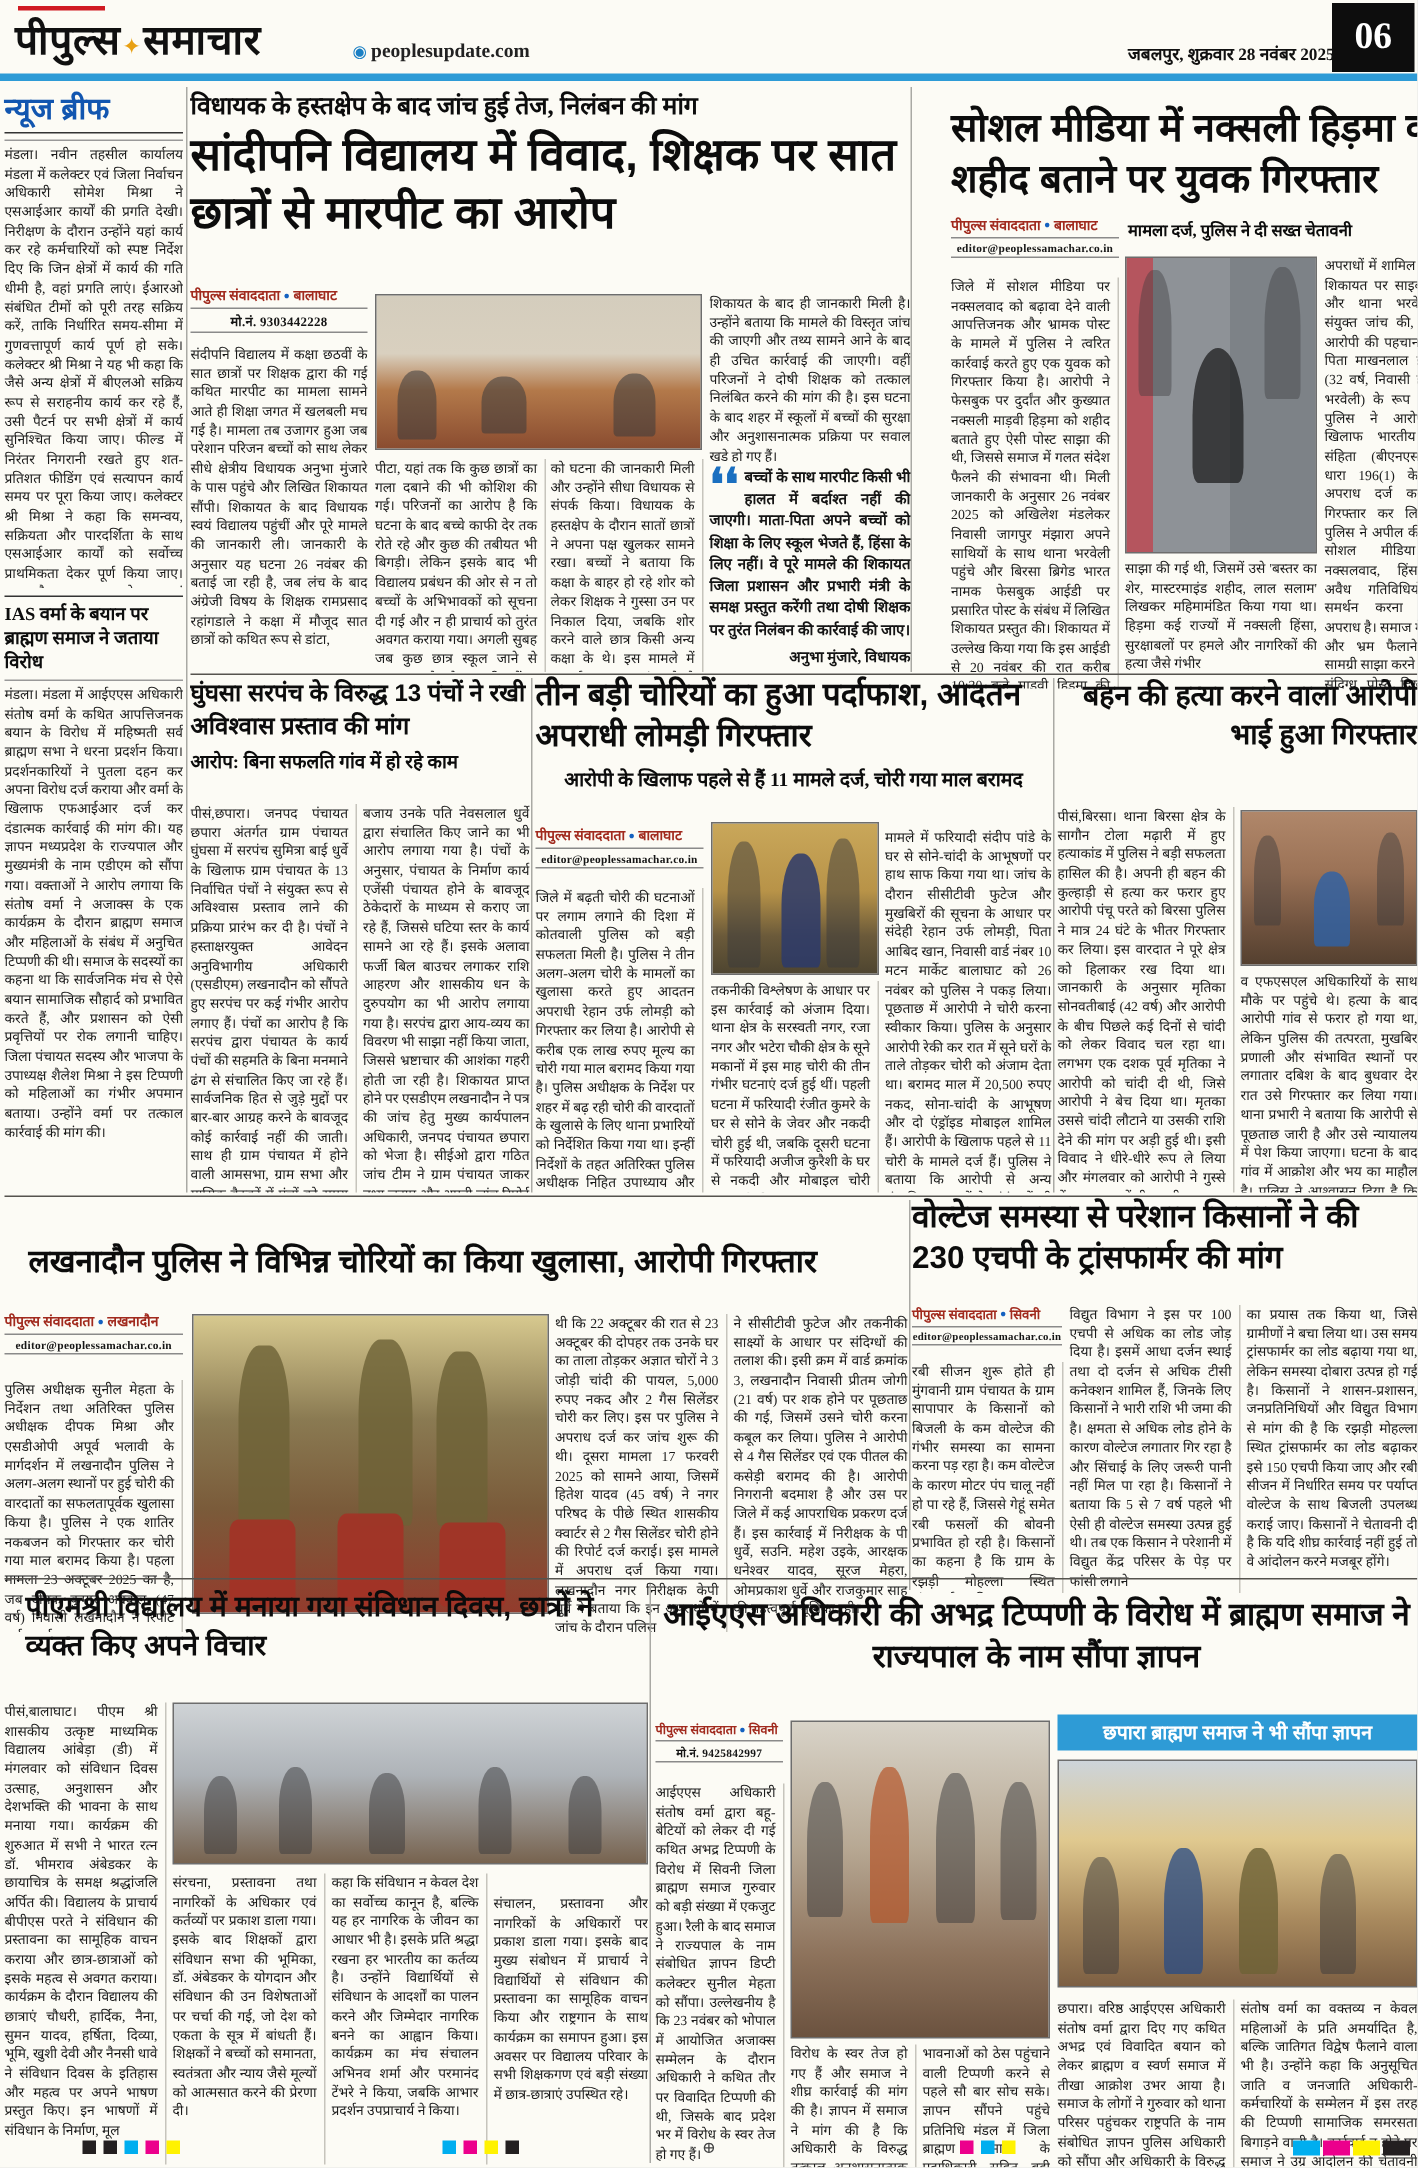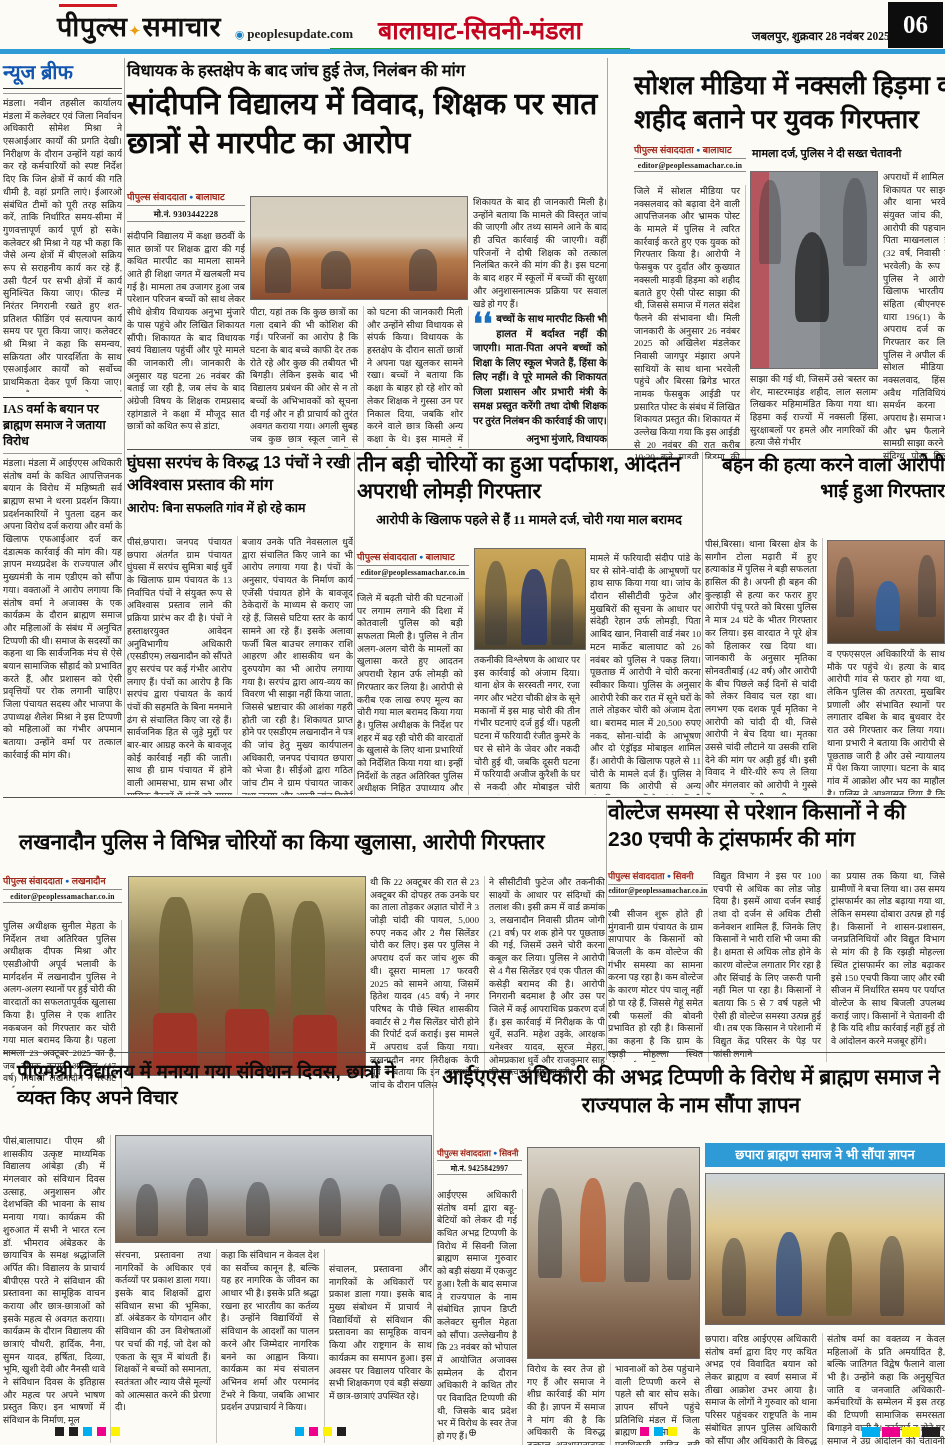--- a/index.html
+++ b/index.html
@@ -48,28 +48,27 @@
   .ph-students{background:linear-gradient(180deg,#cfd3d6 0%,#aeb3b8 45%,#77634f 100%);}
   .ph-crowd{background:linear-gradient(180deg,#d8d3c8 0%,#b7a893 40%,#8c715a 75%,#6b523f 100%);}
   .ph-memo{background:linear-gradient(180deg,#cdd4da 0%,#e0c98f 35%,#a98a5e 70%,#7c5f43 100%);}
   .sil{position:absolute;background:#3a3a3c;border-radius:45% 45% 8% 8%;opacity:0.55;}
 </style>
 </head>
 <body>
 
 <div class="page">
 
-  <div class="abs" style="left:10px;top:4px;margin-left:47px;">
+  <div class="abs" style="left:10px;top:4px;">
     <div class="logo-red-tick"></div>
     <div class="logo-text sans"><span>पीपुल्स</span><span class="logo-star">✦</span><span>समाचार</span></div>
   </div>
   <div class="abs website" style="left:235px;top:26px;">
     <span class="web-ic">◉ </span><span>peoplesupdate.com</span>
   </div>
-  <div class="abs region-banner" style="left:330px;top:12px;width:300px;">बालाघाट-सिवनी-मंडला</div>
   <div class="abs dateline" style="left:752px;top:28px;">जबलपुर, शुक्रवार 28 नवंबर 2025</div>
   <div class="abs pagenum" style="left:888px;top:2px;width:55px;height:46px;">06</div>
   <div class="abs blue-rule" style="left:0;top:49px;width:945px;height:5px;"></div>
 
   <div class="abs" style="left:3px;top:58px;width:119px;height:737px;">
     <div class="nb-title">न्यूज ब्रीफ</div>
     <div style="height:1px;background:#333;margin:3px 0 4px;"></div>
     <div style="height:1px;background:#999;margin:3px 0;"></div>
     <div class="body-text" style="height:295px;">मंडला। नवीन तहसील कार्यालय मंडला में कलेक्टर एवं जिला निर्वाचन अधिकारी सोमेश मिश्रा ने एसआईआर कार्यों की प्रगति देखी। निरीक्षण के दौरान उन्होंने यहां कार्य कर रहे कर्मचारियों को स्पष्ट निर्देश दिए कि जिन क्षेत्रों में कार्य की गति धीमी है, वहां प्रगति लाएं। ईआरओ संबंधित टीमों को पूरी तरह सक्रिय करें, ताकि निर्धारित समय-सीमा में गुणवत्तापूर्ण कार्य पूर्ण हो सके। कलेक्टर श्री मिश्रा ने यह भी कहा कि जैसे अन्य क्षेत्रों में बीएलओ सक्रिय रूप से सराहनीय कार्य कर रहे हैं, उसी पैटर्न पर सभी क्षेत्रों में कार्य सुनिश्चित किया जाए। फील्ड में निरंतर निगरानी रखते हुए शत-प्रतिशत फीडिंग एवं सत्यापन कार्य समय पर पूरा किया जाए। कलेक्टर श्री मिश्रा ने कहा कि समन्वय, सक्रियता और पारदर्शिता के साथ एसआईआर कार्यों को सर्वोच्च प्राथमिकता देकर पूर्ण किया जाए। इस दौरान अपर कलेक्टर एवं उपजिला निर्वाचन अधिकारी राजेन्द्र कुमार सिंह, एसडीएम सोनल सिडाम मौजूद रहीं।</div>
     <div style="height:1px;background:#333;margin:5px 0 4px;"></div>

